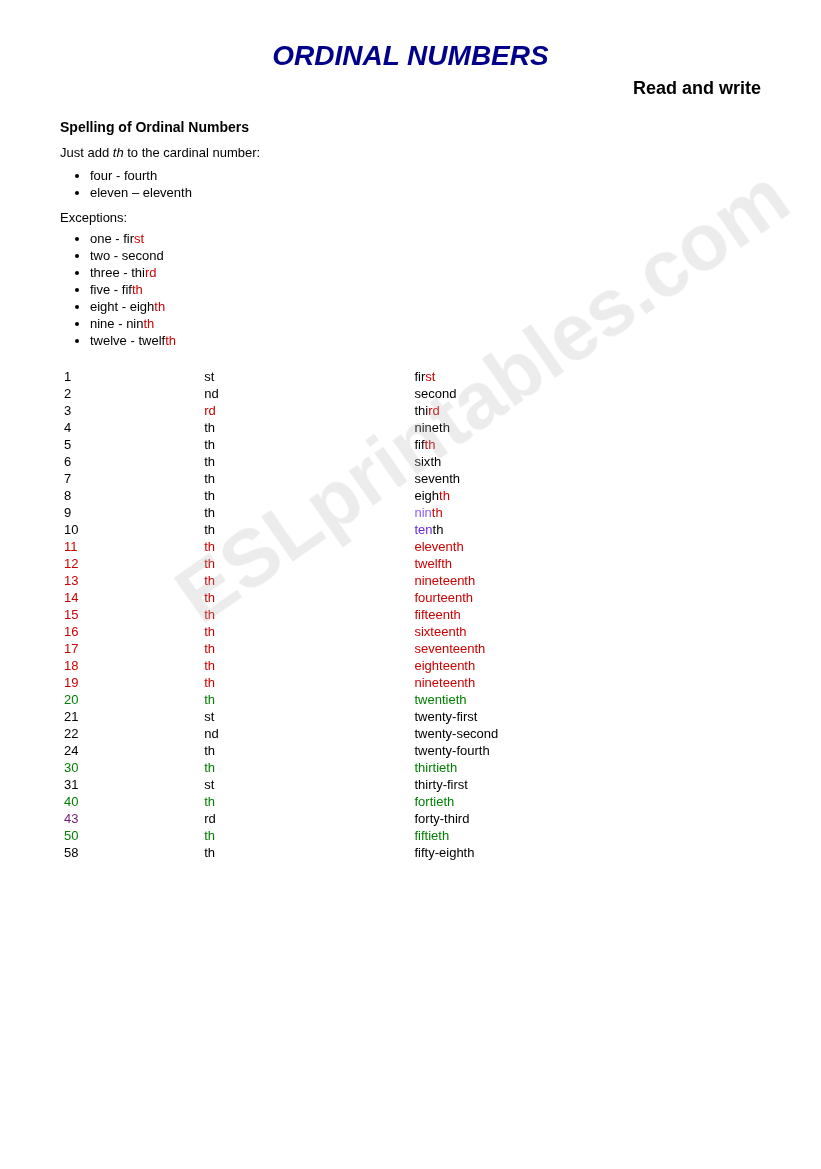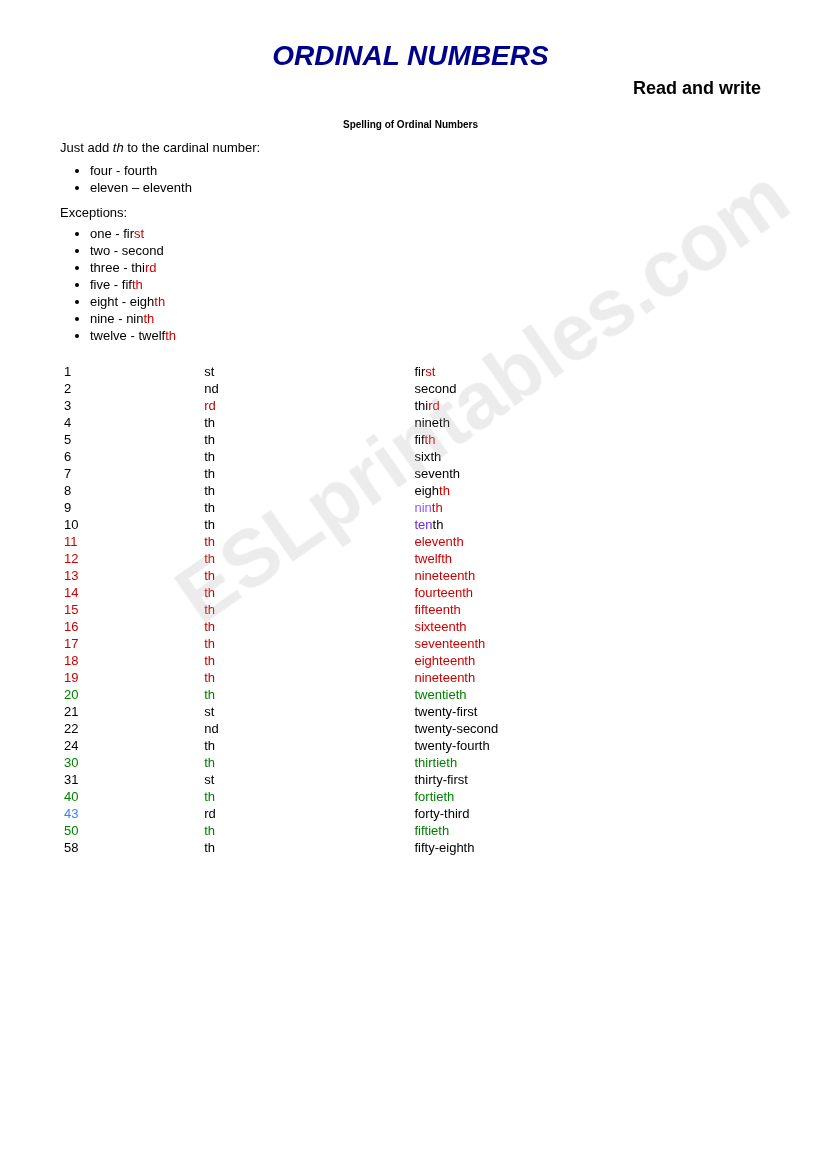--- a/index.html
+++ b/index.html
@@ -24,24 +24,23 @@
     .page-subtitle {
       text-align: right;
       font-weight: bold;
       font-size: 18px;
       color: #000;
       margin-bottom: 20px;
       font-family: Arial, sans-serif;
     }
     .section-title {
       font-weight: bold;
-      font-size: 10px;
+      font-size: 14px;
       margin-bottom: 10px;
       font-family: Arial, sans-serif;
-      text-align: center;
     }
     .intro-text {
       font-family: Arial, sans-serif;
       font-size: 13px;
       margin-bottom: 8px;
     }
     .intro-text em {
       font-style: italic;
     }
     ul {
@@ -244,21 +243,21 @@
         <td class="col-num"><span style="color:#000000">31</span></td>
         <td class="col-suffix"><span style="color:#000000">st</span></td>
         <td class="col-ordinal"><span style="color:#000000">thirty-first</span></td>
       </tr>
       <tr>
         <td class="col-num"><span style="color:#008000">40</span></td>
         <td class="col-suffix"><span style="color:#008000">th</span></td>
         <td class="col-ordinal"><span style="color:#008000">fortieth</span></td>
       </tr>
       <tr>
-        <td class="col-num"><span style="color:#3b82f6">43</span></td>
+        <td class="col-num"><span style="color:#701a75">43</span></td>
         <td class="col-suffix"><span style="color:#000000">rd</span></td>
         <td class="col-ordinal"><span style="color:#000000">forty-third</span></td>
       </tr>
       <tr>
         <td class="col-num"><span style="color:#008000">50</span></td>
         <td class="col-suffix"><span style="color:#008000">th</span></td>
         <td class="col-ordinal"><span style="color:#008000">fiftieth</span></td>
       </tr>
       <tr>
         <td class="col-num"><span style="color:#000000">58</span></td>

